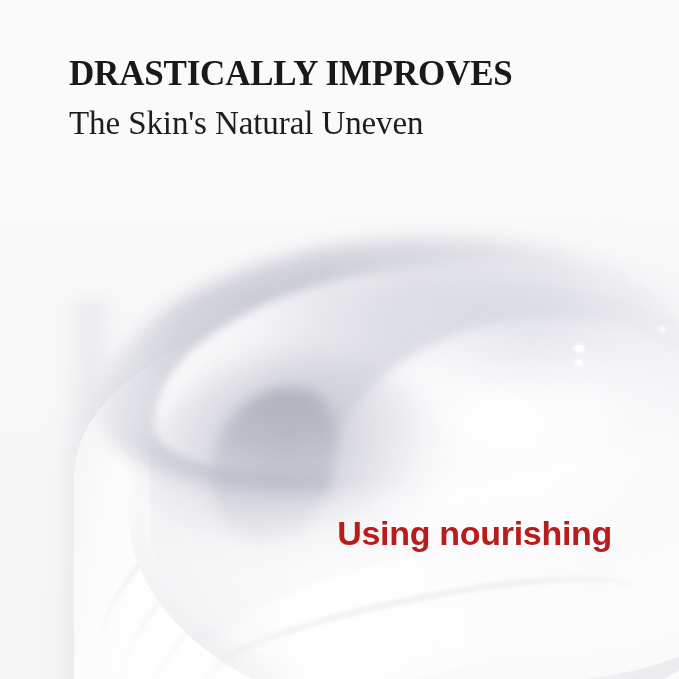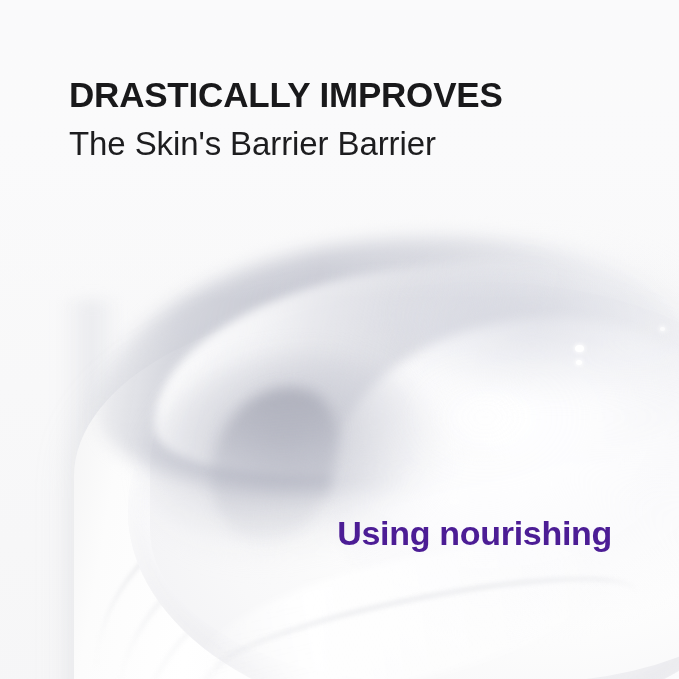--- a/index.html
+++ b/index.html
@@ -289,22 +289,23 @@
       rgba(250,250,251,0.28) 82%,
       rgba(250,250,251,0) 100%);
     pointer-events: none;
   }
 
   
 
   .copy-top {
     position: absolute;
     left: 69px;
-    top: 72px;
+    top: 51px;
     width: 560px;
+    font-family: Liberation Serif, serif;
   }
 
   .headline {
     font-size: 35px;
     font-weight: 700;
     letter-spacing: -0.2px;
     color: #19191b;
     line-height: 46px;
     white-space: nowrap;
   }
@@ -323,21 +324,21 @@
     left: 160px;
     top: 506px;
     width: 452px;
     text-align: right;
   }
 
   .tagline {
     font-size: 34px;
     font-weight: 700;
     letter-spacing: -0.3px;
-    color: #4c1d95;
+    color: #b91c1c;
     line-height: 55px;
     white-space: nowrap;
   }
 </style>
 </head>
 <body>
 
 <div id="canvas">
 
   <div class="photo-layer">
@@ -368,20 +369,20 @@
     <div class="spec s2"></div>
     <div class="spec s3"></div>
     <div class="spec s4"></div>
     <div class="spec s5"></div>
 
     <div class="top-wash"></div>
   </div>
 
   <div class="copy-top">
     <div class="headline">DRASTICALLY IMPROVES</div>
-    <div class="benefit">The Skin's Barrier Barrier</div>
+    <div class="benefit">The Skin's Natural Uneven</div>
   </div>
 
   <div class="copy-bottom">
     <div class="tagline">Using nourishing</div>
   </div>
 
 </div>
 
 </body></html>

